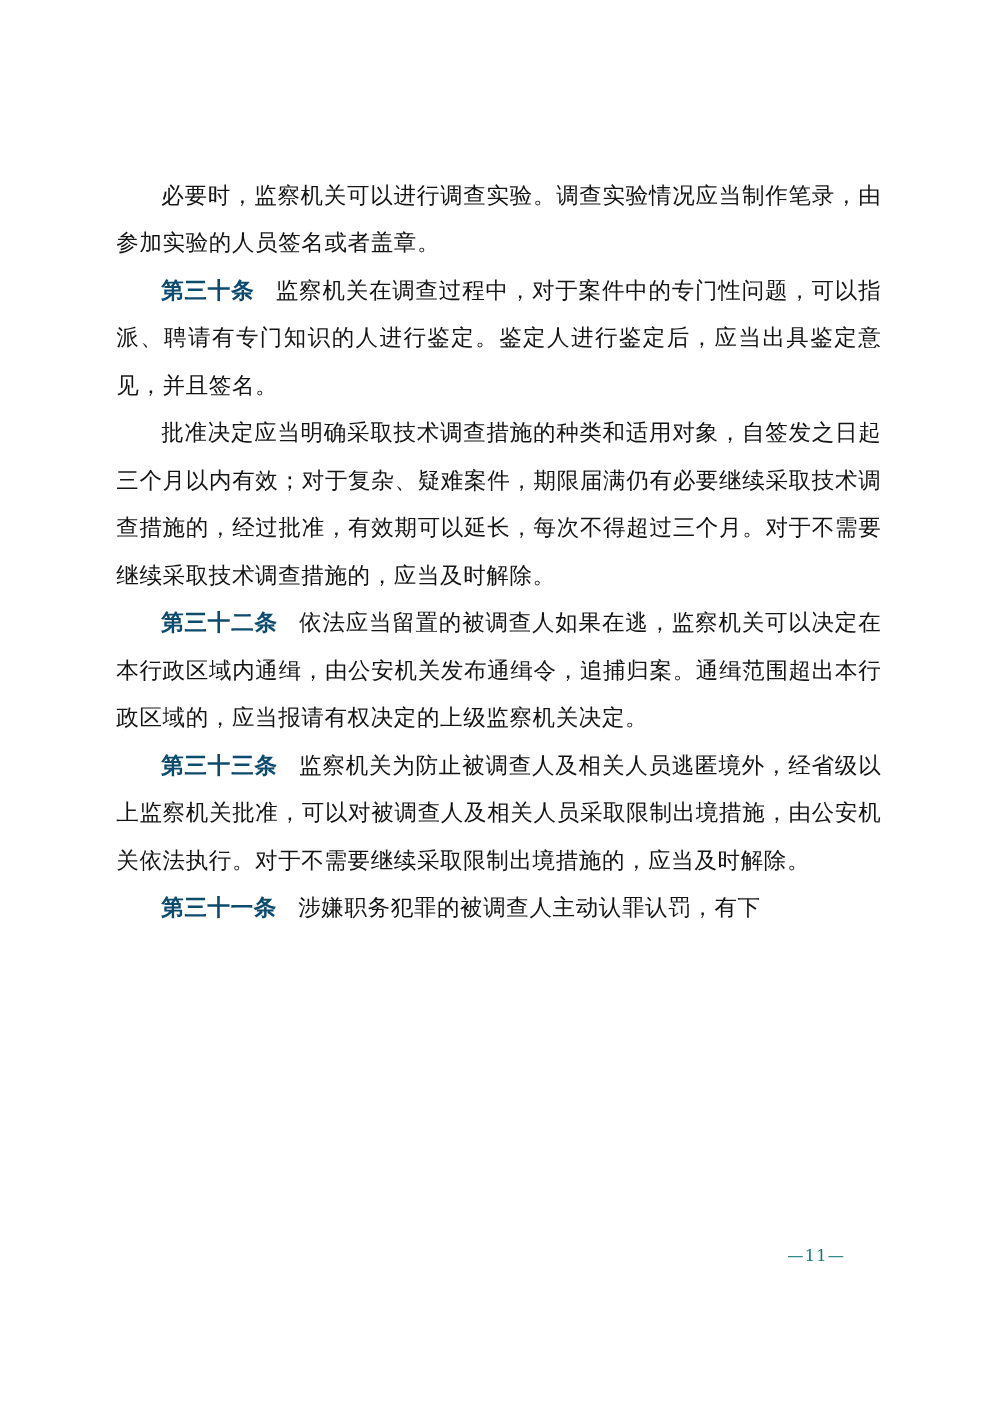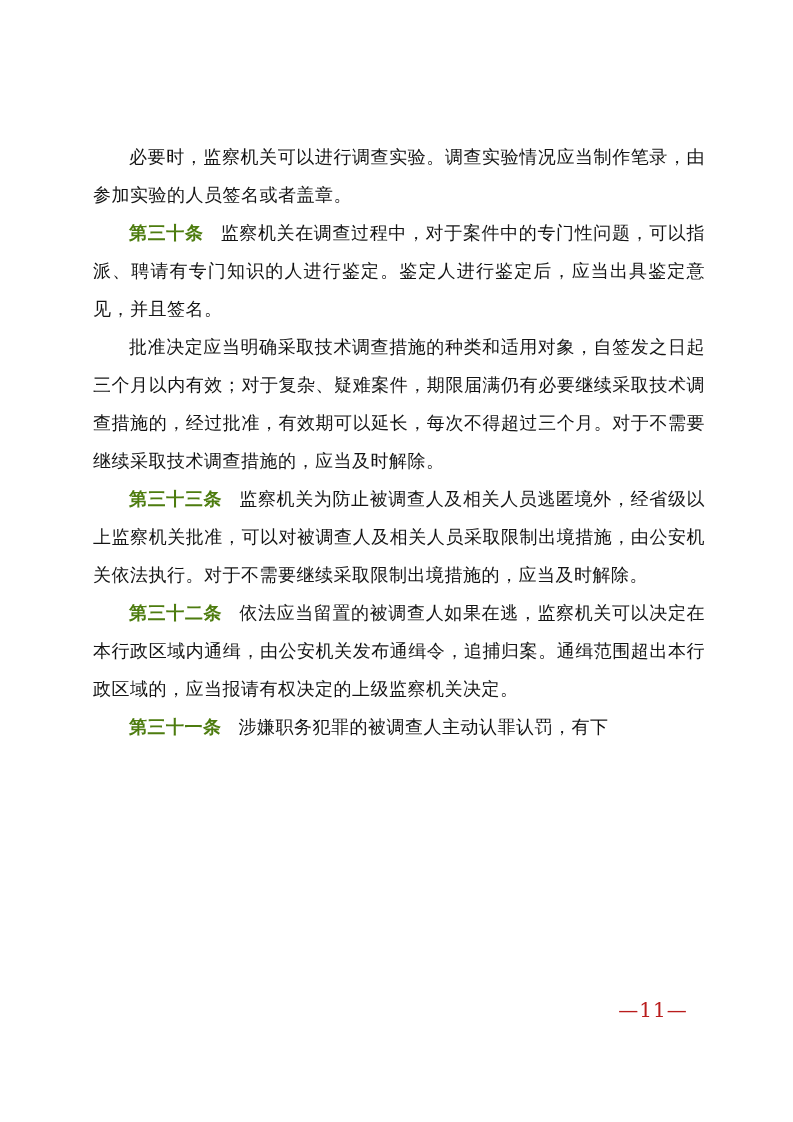--- a/index.html
+++ b/index.html
@@ -33,56 +33,56 @@
     text-align: justify;
     text-justify: inter-ideograph;
     text-indent: 2em;
     letter-spacing: 0.5px;
     color: #141414;
   }
   .article-num {
     font-weight: 700;
     font-family: "DejaVu Sans", "Liberation Sans", sans-serif;
     margin-right: 0.95em;
-    color: #4d7c0f;
+    color: #0c4a6e;
   }
   .article-num:empty {
     margin-right: 0;
     display: none;
   }
   .page-number {
     position: absolute;
     left: 618px;
     top: 998px;
     width: 70px;
-    font-size: 20px;
+    font-size: 13px;
     letter-spacing: 1px;
-    color: #b91c1c;
+    color: #0f766e;
     font-family: "DejaVu Serif", "Liberation Serif", serif;
     text-align: center;
     white-space: nowrap;
   }
 </style>
 </head>
 <body>
 
 <div class="page">
 
   <div class="content">
 
     <p class="para"><span>必要时，监察机关可以进行调查实验。调查实验情况应当制作笔录，由参加实验的人员签名或者盖章。</span></p>
 
     <p class="para"><span class="article-num">第三十条</span><span>监察机关在调查过程中，对于案件中的专门性问题，可以指派、聘请有专门知识的人进行鉴定。鉴定人进行鉴定后，应当出具鉴定意见，并且签名。</span></p>
 
 
     <p class="para"><span>批准决定应当明确采取技术调查措施的种类和适用对象，自签发之日起三个月以内有效；对于复杂、疑难案件，期限届满仍有必要继续采取技术调查措施的，经过批准，有效期可以延长，每次不得超过三个月。对于不需要继续采取技术调查措施的，应当及时解除。</span></p>
 
+    <p class="para"><span class="article-num">第三十二条</span><span>依法应当留置的被调查人如果在逃，监察机关可以决定在本行政区域内通缉，由公安机关发布通缉令，追捕归案。通缉范围超出本行政区域的，应当报请有权决定的上级监察机关决定。</span></p>
+
     <p class="para"><span class="article-num">第三十三条</span><span>监察机关为防止被调查人及相关人员逃匿境外，经省级以上监察机关批准，可以对被调查人及相关人员采取限制出境措施，由公安机关依法执行。对于不需要继续采取限制出境措施的，应当及时解除。</span></p>
-
-    <p class="para"><span class="article-num">第三十二条</span><span>依法应当留置的被调查人如果在逃，监察机关可以决定在本行政区域内通缉，由公安机关发布通缉令，追捕归案。通缉范围超出本行政区域的，应当报请有权决定的上级监察机关决定。</span></p>
 
     <p class="para"><span class="article-num">第三十一条</span><span>涉嫌职务犯罪的被调查人主动认罪认罚，有下</span></p>
 
   </div>
 
   <div class="page-number">—11—</div>
 
 </div>
 
 </body></html>

